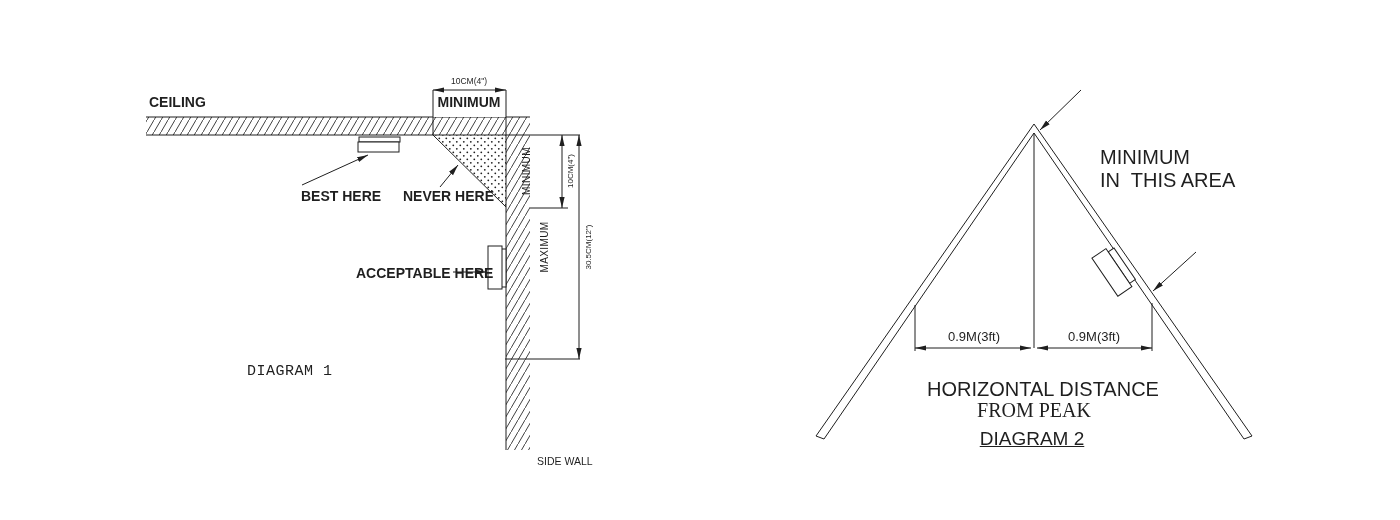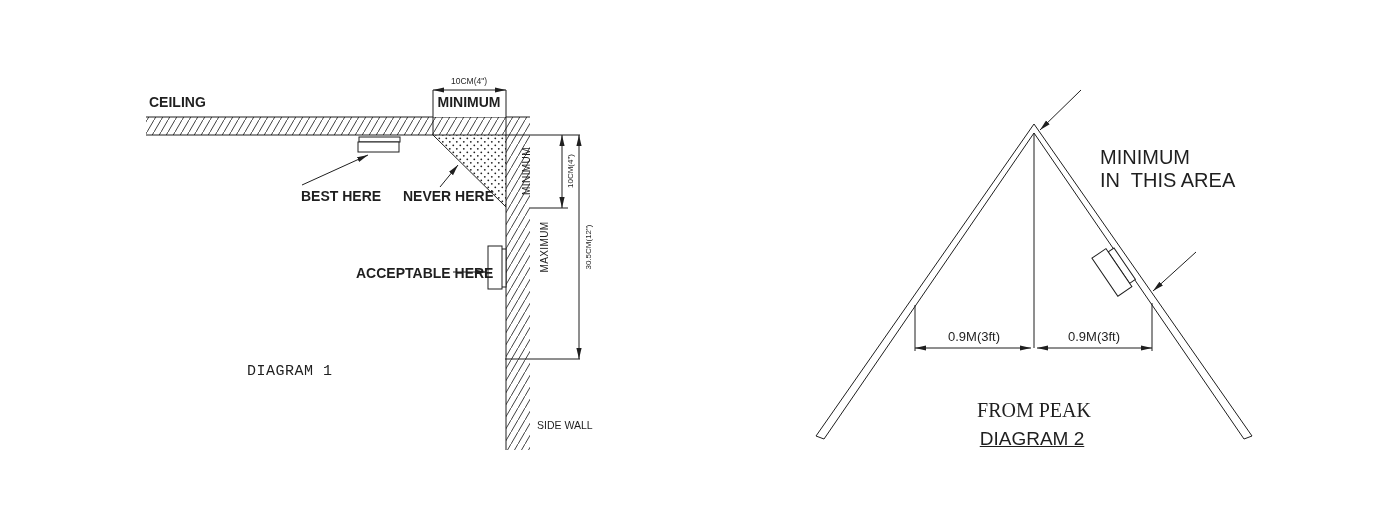--- a/index.html
+++ b/index.html
@@ -3,21 +3,21 @@
 <meta charset="utf-8">
 <style>
   html,body{margin:0;padding:0;background:#fff;}
   .canvas{
     position:relative;width:1400px;height:520px;background:#ffffff;overflow:hidden;
     font-family:"Liberation Sans", sans-serif;color:#1f1f1f;
   }
   .canvas svg{position:absolute;left:0;top:0;}
   .lbl{position:absolute;white-space:pre;color:#1f1f1f;line-height:1.1;}
   .s11{font-size:14px;font-weight:bold;}
-  .s10{font-size:10.5px;}
+  .s10{font-size:10.5px;margin-top:36px;}
   .s8{font-size:8.5px;}
   .s13{font-size:13px;}
   .s15{font-size:15px;letter-spacing:0.5px;font-family:Liberation Mono, monospace;}
   .s19{font-size:19px;text-decoration:underline;}
   .s20{font-size:20px;}
   .cx{transform:translateX(-50%);}
   .rot{transform:translate(-50%,-50%) rotate(-90deg);text-align:center;}
   .rot .l1{font-size:10px;letter-spacing:0.4px;}
   .rot .l2{font-size:8px;}
 </style>
@@ -117,16 +117,17 @@
     <div class="l2">30.5CM(12")</div>
   </div>
 
   <div class="lbl s15" style="left:247px;top:364px;">DIAGRAM 1</div>
   <div class="lbl s10" style="left:537px;top:420px;">SIDE WALL</div>
 
   <div class="lbl s20" style="left:1100px;top:146px;">MINIMUM</div>
   <div class="lbl s20" style="left:1100px;top:169px;">IN  THIS AREA</div>
   <div class="lbl s13 cx" style="left:974px;top:330px;">0.9M(3ft)</div>
   <div class="lbl s13 cx" style="left:1094px;top:330px;">0.9M(3ft)</div>
+  <div class="lbl s20 cx" style="left:1043px;top:378px;">HORIZONTAL DISTANCE</div>
   <div class="lbl s20 cx" style="left:1034px;top:399px;font-family:Liberation Serif, serif;">FROM PEAK</div>
   <div class="lbl s19 cx" style="left:1032px;top:429px;">DIAGRAM 2</div>
 
 </div>
 
 </body></html>

